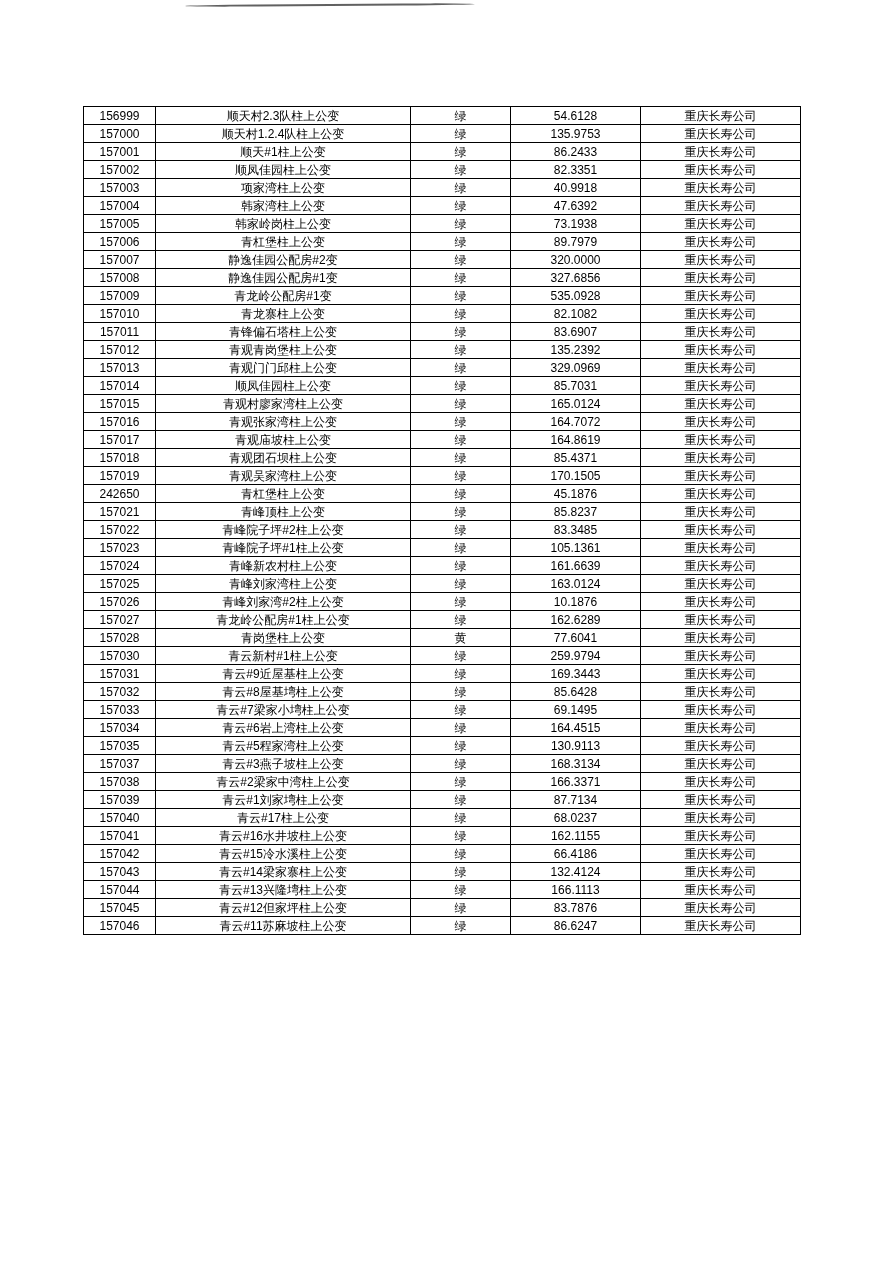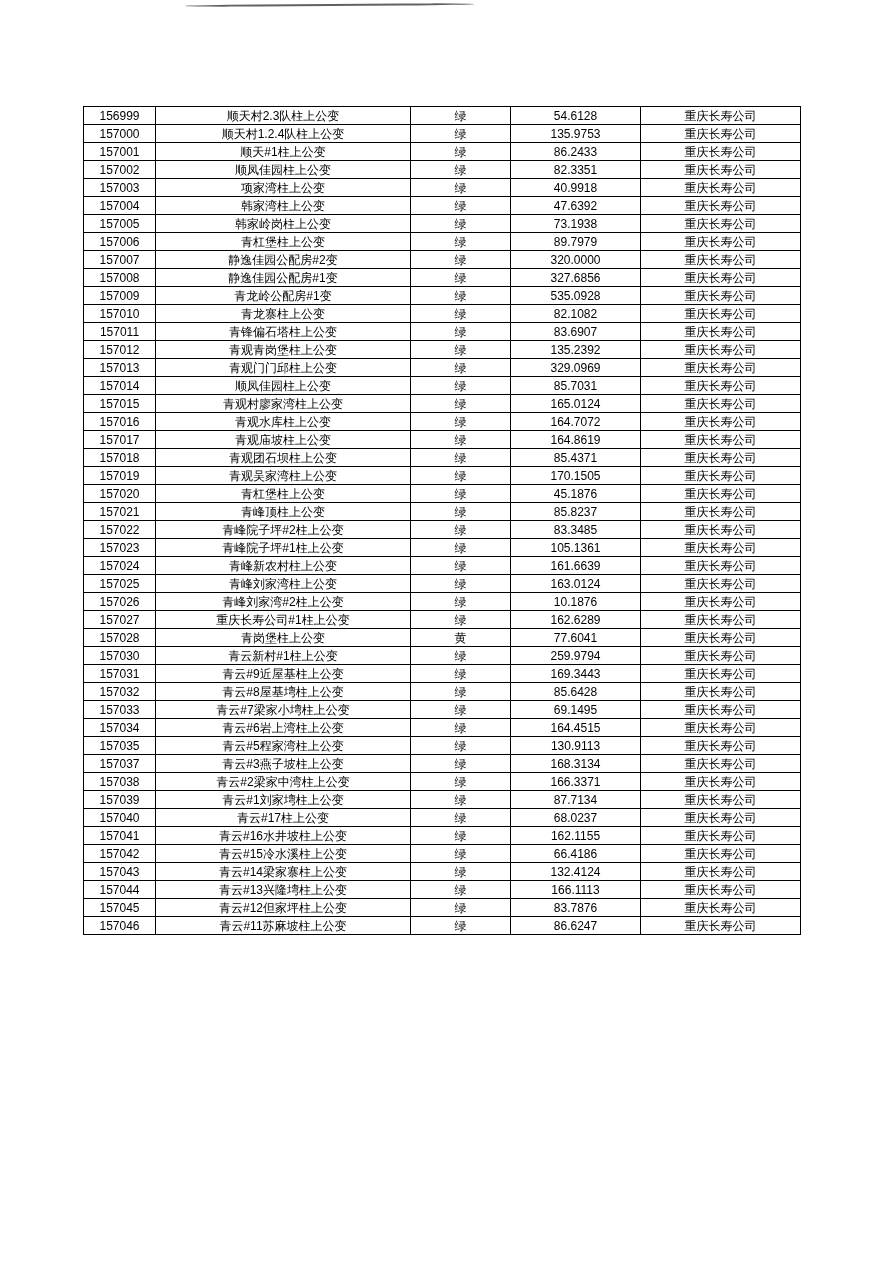--- a/index.html
+++ b/index.html
@@ -206,21 +206,21 @@
         <tr>
           <td>157015</td>
           <td>青观村廖家湾柱上公变</td>
           <td>绿</td>
           <td>165.0124</td>
           <td>重庆长寿公司</td>
         </tr>
 
         <tr>
           <td>157016</td>
-          <td>青观水库柱上公变</td>
+          <td>青观张家湾柱上公变</td>
           <td>绿</td>
           <td>164.7072</td>
           <td>重庆长寿公司</td>
         </tr>
 
         <tr>
           <td>157017</td>
           <td>青观庙坡柱上公变</td>
           <td>绿</td>
           <td>164.8619</td>
@@ -237,21 +237,21 @@
 
         <tr>
           <td>157019</td>
           <td>青观吴家湾柱上公变</td>
           <td>绿</td>
           <td>170.1505</td>
           <td>重庆长寿公司</td>
         </tr>
 
         <tr>
-          <td>157020</td>
+          <td>242650</td>
           <td>青杠堡柱上公变</td>
           <td>绿</td>
           <td>45.1876</td>
           <td>重庆长寿公司</td>
         </tr>
 
         <tr>
           <td>157021</td>
           <td>青峰顶柱上公变</td>
           <td>绿</td>
@@ -294,21 +294,21 @@
         <tr>
           <td>157026</td>
           <td>青峰刘家湾#2柱上公变</td>
           <td>绿</td>
           <td>10.1876</td>
           <td>重庆长寿公司</td>
         </tr>
 
         <tr>
           <td>157027</td>
-          <td>重庆长寿公司#1柱上公变</td>
+          <td>青龙岭公配房#1柱上公变</td>
           <td>绿</td>
           <td>162.6289</td>
           <td>重庆长寿公司</td>
         </tr>
 
         <tr>
           <td>157028</td>
           <td>青岗堡柱上公变</td>
           <td>黄</td>
           <td>77.6041</td>

